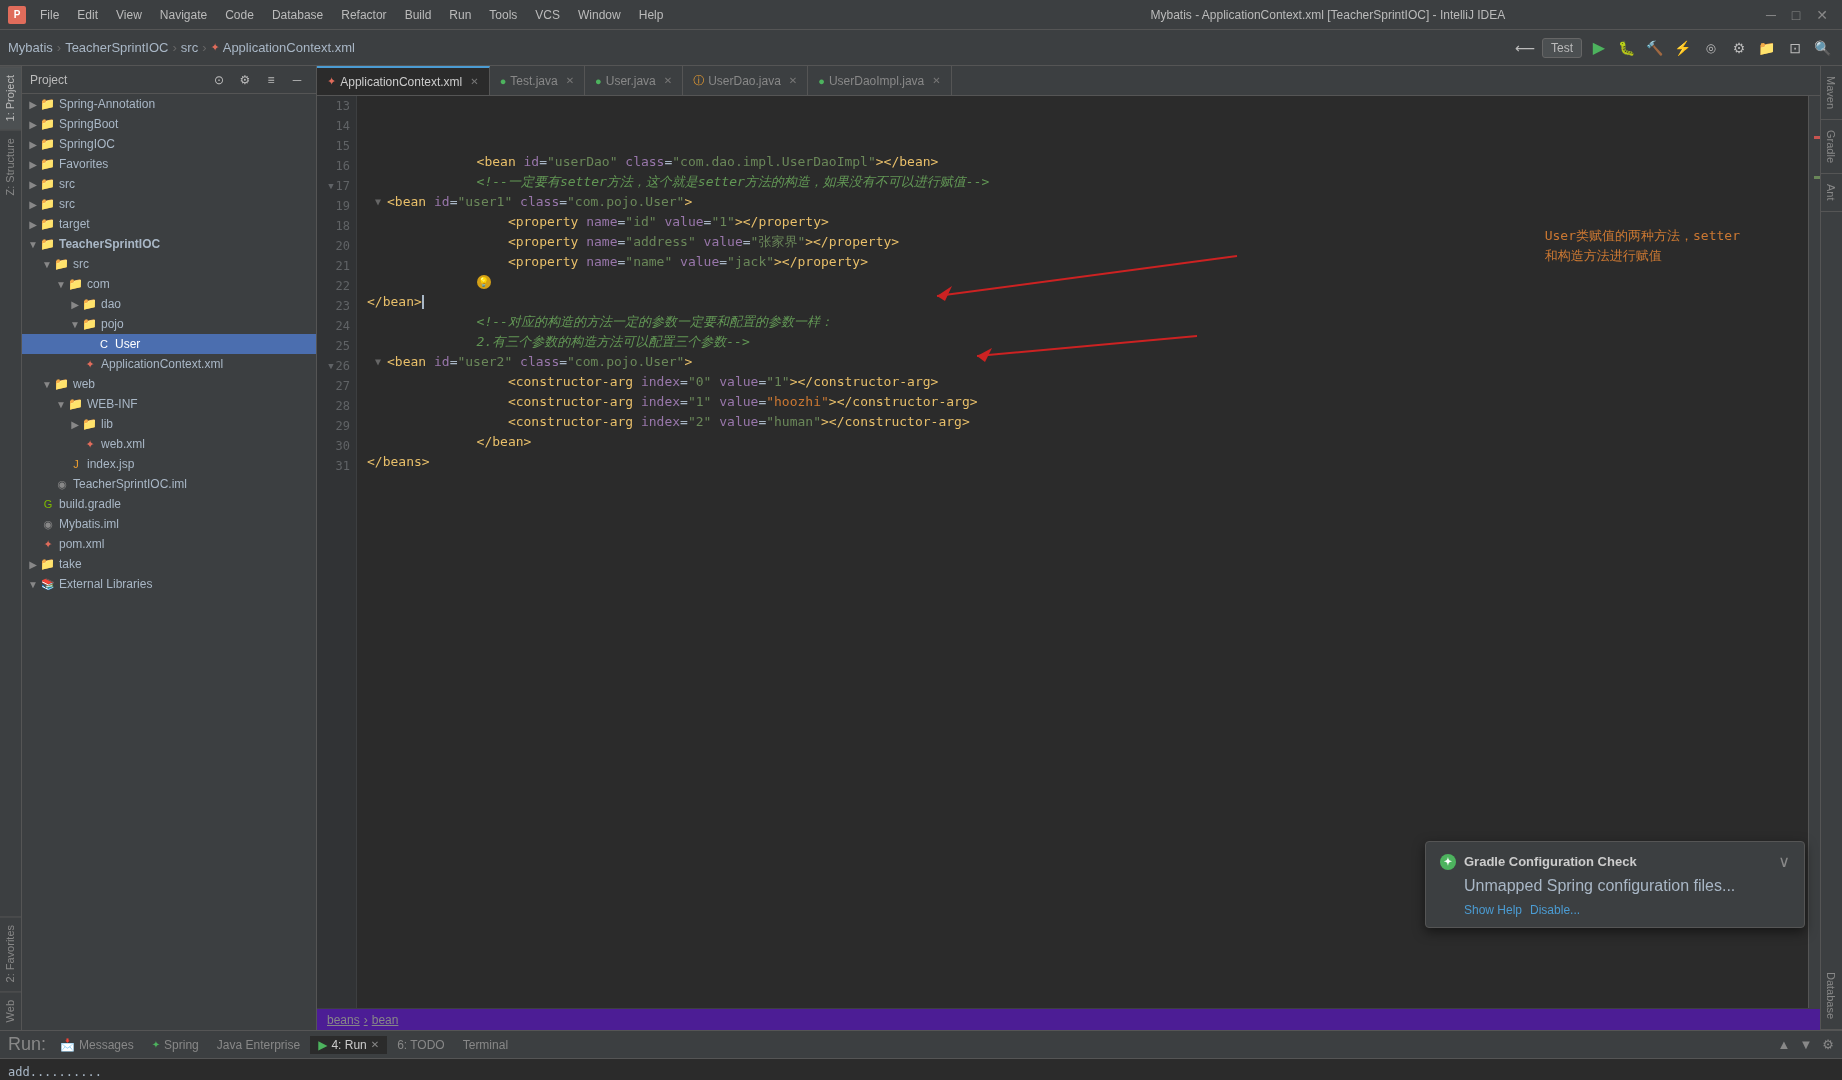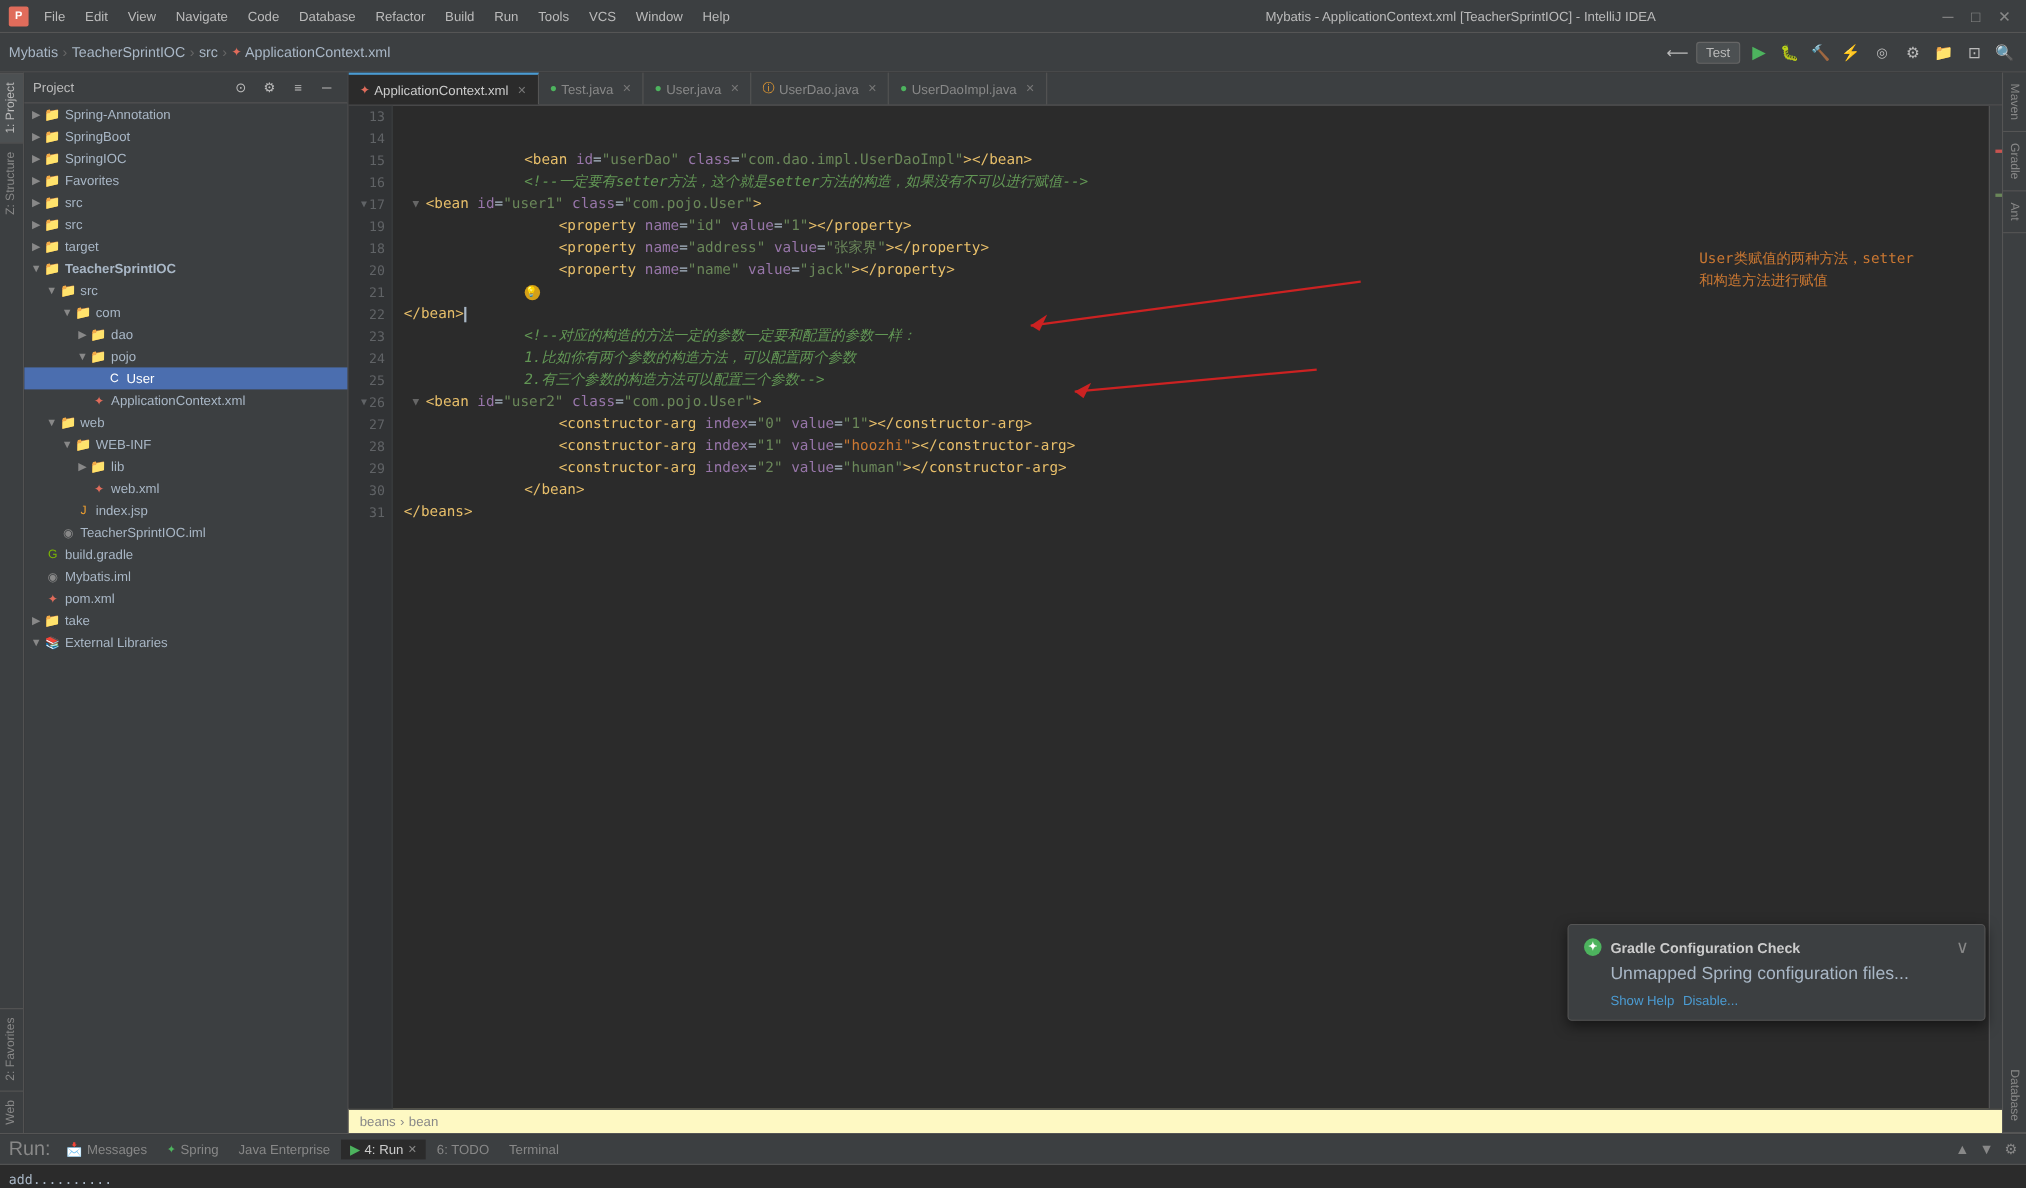--- a/index.html
+++ b/index.html
@@ -50,21 +50,21 @@
     .tab.active { background: #2b2b2b; color: #ccc; border-top: 2px solid #4b9cd3; border-bottom: none; }
     .tab-close { color: #777; font-size: 10px; cursor: pointer; margin-left: 4px; }
     .tab-icon-xml { color: #e06c5b; font-size: 11px; }
     .tab-icon-java2 { color: #4db35e; font-size: 11px; }
     .tab-icon-iface { color: #f0a030; font-size: 11px; }
 
     
     .code-editor { flex: 1; display: flex; overflow: hidden; position: relative; }
     .line-numbers { width: 40px; background: #313335; text-align: right; padding: 0 6px 0 0; color: #606366; font-size: 12px; font-family: 'Consolas', monospace; line-height: 20px; padding-top: 0; user-select: none; border-right: 1px solid #3d3f41; }
     .line-number { height: 20px; display: block; }
-    .code-content { flex: 1; overflow: auto; padding: 0 0 0 10px; font-family: 'Consolas', monospace; font-size: 13px; line-height: 20px; color: #a9b7c6; }
+    .code-content { flex: 1; overflow: auto; padding: 16px 0 0 10px; font-family: 'Consolas', monospace; font-size: 13px; line-height: 20px; color: #a9b7c6; }
     .code-line { height: 20px; white-space: pre; display: flex; align-items: center; }
     .fold-icon { width: 14px; height: 14px; display: inline-flex; align-items: center; justify-content: center; color: #666; font-size: 10px; cursor: pointer; margin-right: 2px; }
     .kw-tag { color: #e8bf6a; }
     .kw-attr { color: #9876aa; }
     .kw-val { color: #6a8759; }
     .kw-comment { color: #629755; font-style: italic; }
     .annotation-icon { width: 14px; height: 14px; background: #d4a017; border-radius: 50%; display: inline-flex; align-items: center; justify-content: center; color: #000; font-size: 9px; font-weight: bold; margin-right: 2px; }
 
     
     .right-gutter { width: 12px; background: #3c3f41; border-left: 1px solid #555; position: relative; }
@@ -93,21 +93,21 @@
     .spring-title { color: #ccc; font-weight: bold; font-size: 13px; flex: 1; }
     .spring-collapse { color: #888; cursor: pointer; font-size: 16px; }
     .spring-body { color: #a9b7c6; font-size: 16px; margin-bottom: 8px; margin-left: 24px; }
     .spring-actions { display: flex; gap: 8px; margin-left: 24px; }
     .spring-link { color: #4b9cd3; font-size: 12px; cursor: pointer; text-decoration: none; }
 
     
     .ime-btn { position: absolute; bottom: 108px; right: 110px; background: #4db35e; border-radius: 20px; padding: 6px 18px; color: #fff; font-size: 14px; display: flex; align-items: center; gap: 8px; }
 
     
-    .editor-breadcrumb { height: 22px; background: #fef9c3; display: flex; align-items: center; padding: 0 10px; border-top: 1px solid #3d3f41; font-size: 12px; color: #888; gap: 4px; }
+    .editor-breadcrumb { height: 22px; background: #4c1d95; display: flex; align-items: center; padding: 0 10px; border-top: 1px solid #3d3f41; font-size: 12px; color: #888; gap: 4px; text-decoration: underline; }
 
     
     ::-webkit-scrollbar { width: 6px; height: 6px; }
     ::-webkit-scrollbar-track { background: #2b2b2b; }
     ::-webkit-scrollbar-thumb { background: #555; border-radius: 3px; }
   </style>
 </head>
 <body>
 
 <div class="title-bar">
@@ -397,23 +397,20 @@
         </div>
 
         <div class="code-line">
           <span class="kw-tag">&lt;/bean&gt;</span><span style="display:inline-block;width:2px;height:14px;background:#a9b7c6;vertical-align:middle;"></span>
         </div>
 
         <div class="code-line">
           &nbsp;&nbsp;&nbsp;&nbsp;<span class="kw-comment">&lt;!--对应的构造的方法一定的参数一定要和配置的参数一样：</span>
         </div>
 
-        <div class="code-line">
-          &nbsp;&nbsp;&nbsp;&nbsp;<span class="kw-comment">1.比如你有两个参数的构造方法，可以配置两个参数</span>
-        </div>
 
         <div class="code-line">
           &nbsp;&nbsp;&nbsp;&nbsp;<span class="kw-comment">2.有三个参数的构造方法可以配置三个参数--&gt;</span>
         </div>
 
         <div class="code-line">
           <span style="display:inline-flex;align-items:center;gap:2px;margin-left:4px;"><span class="fold-icon">▼</span></span><span class="kw-tag">&lt;bean</span>&nbsp;<span class="kw-attr">id</span>=<span class="kw-val">"user2"</span>&nbsp;<span class="kw-attr">class</span>=<span class="kw-val">"com.pojo.User"</span><span class="kw-tag">&gt;</span>
         </div>
 
         <div class="code-line">

